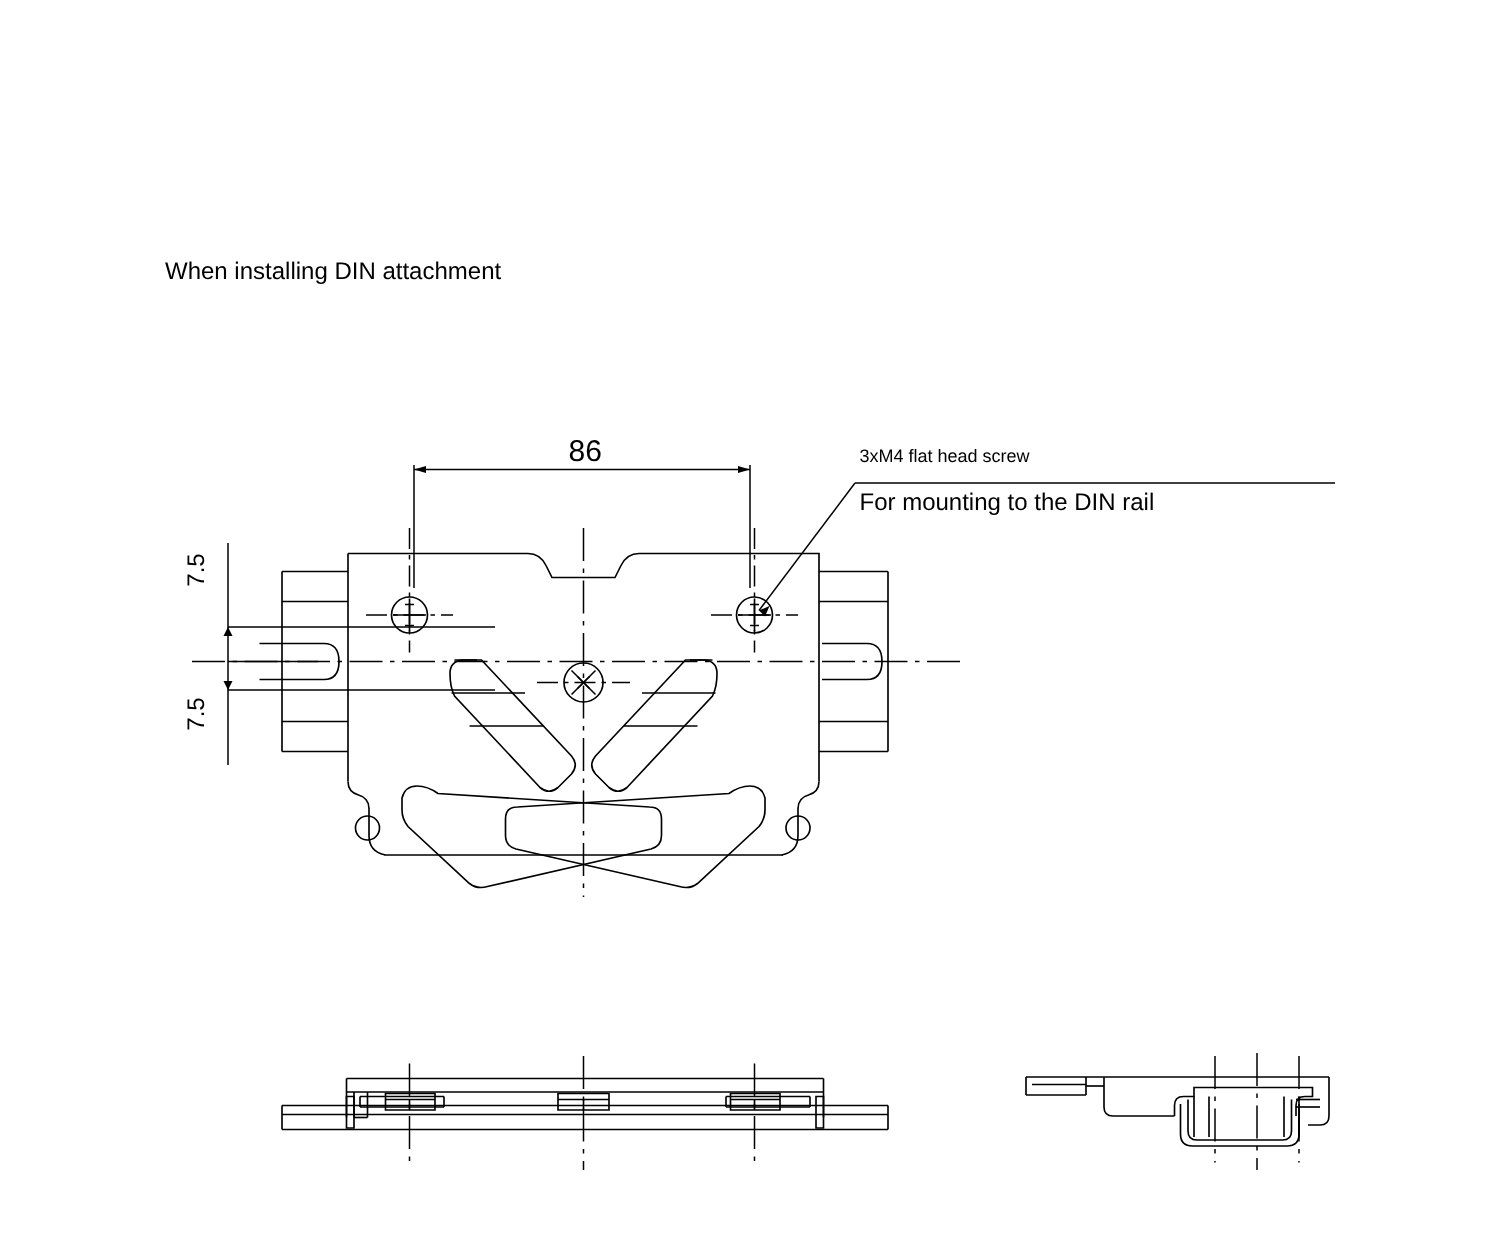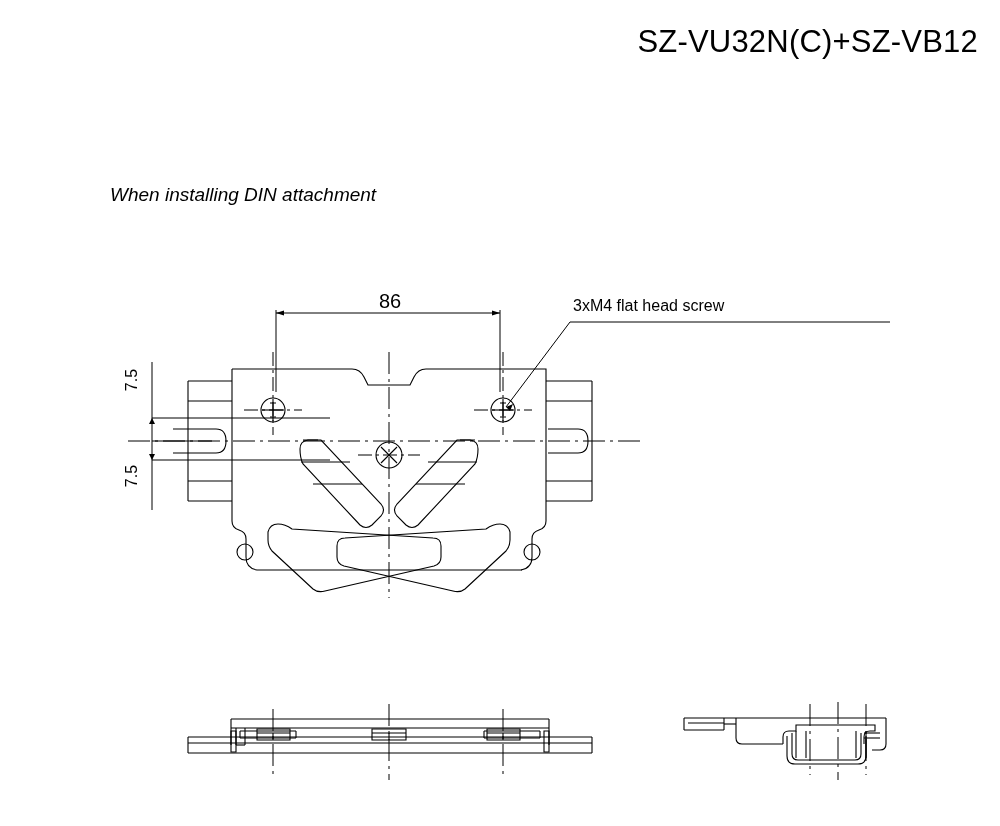--- a/index.html
+++ b/index.html
@@ -30,28 +30,27 @@
     font-family: "Liberation Sans", sans-serif;
   }
   #title-text {
     right: 22px;
     top: 24px;
     font-size: 31px;
     letter-spacing: 0.2px;
   }
   #subtitle-text {
     left: 110px;
-    top: 184px;
-    font-size: 19px;
-    font-style: italic;
+    top: 173px;
+    font-size: 16px;
   }
   #note-line1 {
     left: 573px;
     top: 297px;
-    font-size: 16px;
+    font-size: 12px;
   }
   #note-line2 {
     left: 573px;
     top: 327px;
     font-size: 16px;
   }
   #dim-86-label {
     left: 379px;
     top: 290px;
     font-size: 20px;
@@ -107,26 +106,26 @@
     stroke-width: 1;
     fill: none;
   }
   .fillblk { fill: #000; stroke: none; }
 </style>
 </head>
 <body>
 
 <div id="drawing-root">
 
-  <div class="txt" id="title-text">SZ-VU32N(C)+SZ-VB12</div>
 
   <div class="txt" id="subtitle-text">When installing DIN attachment</div>
 
   <div class="txt" id="note-line1">3xM4 flat head screw</div>
 
+  <div class="txt" id="note-line2">For mounting to the DIN rail</div>
 
   <div class="txt" id="dim-86-label">86</div>
 
   <div class="txt vert-dim-label" id="dim-75-top">7.5</div>
 
   <div class="txt vert-dim-label" id="dim-75-bottom">7.5</div>
 
   <svg width="1000" height="826" viewBox="0 0 1000 826">
 
     <g>

